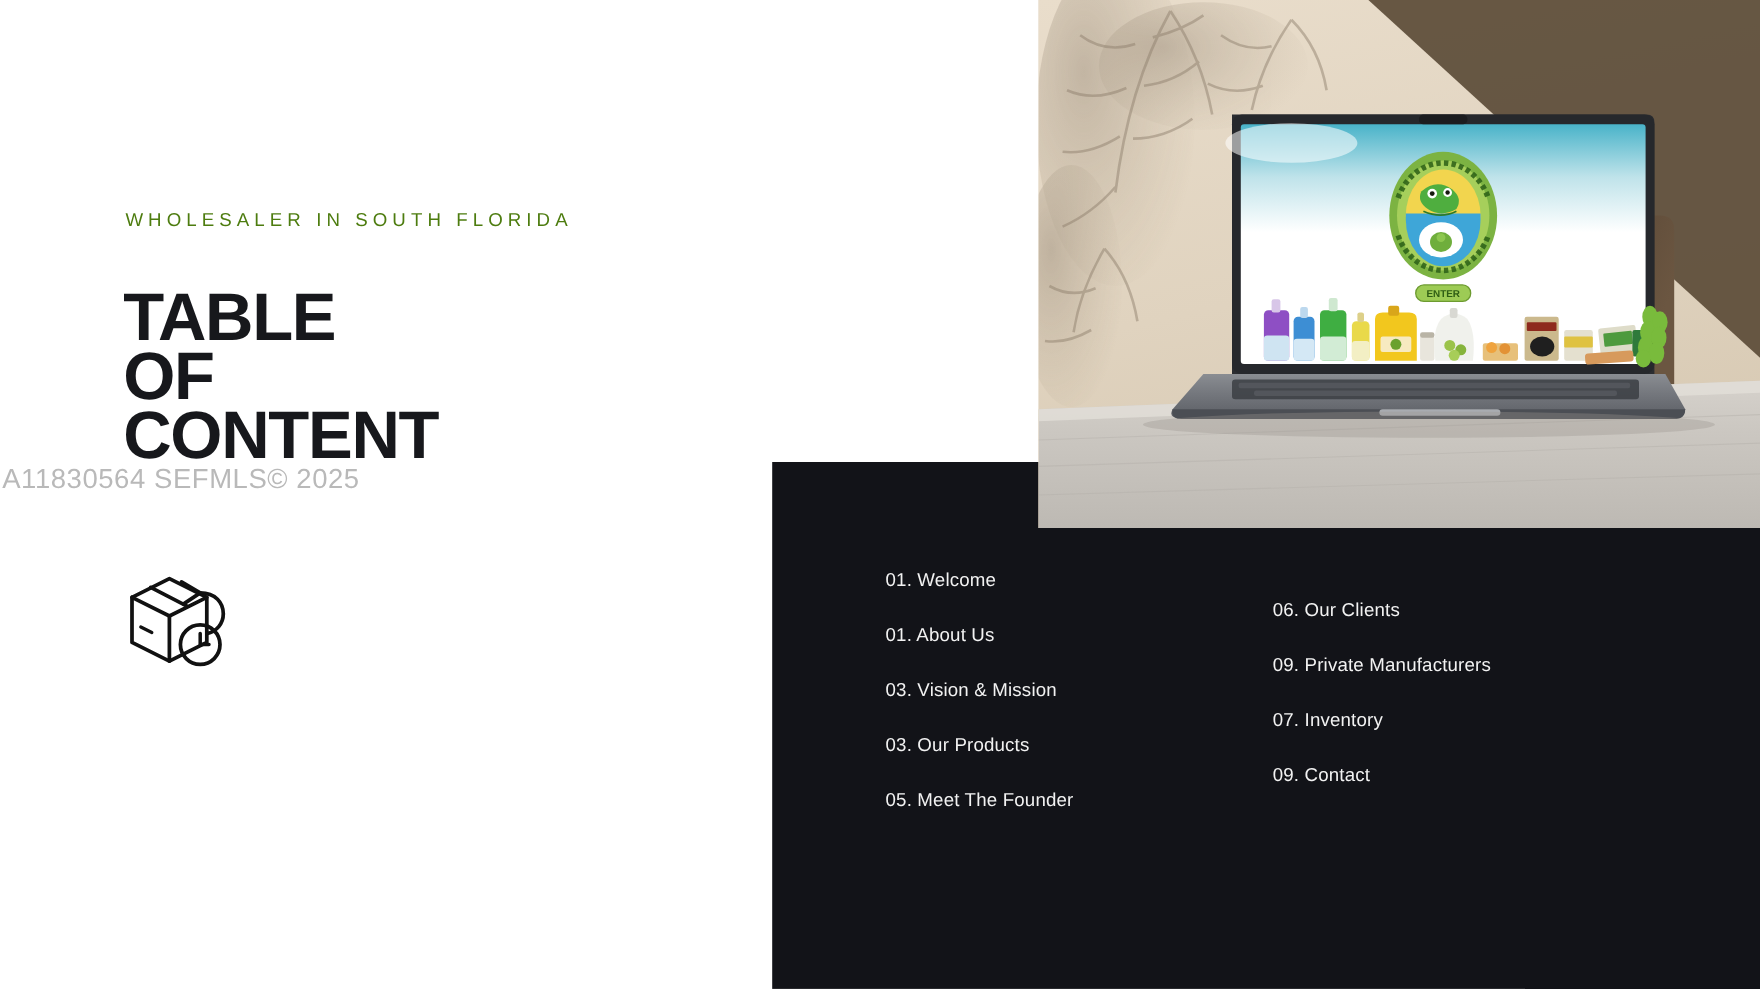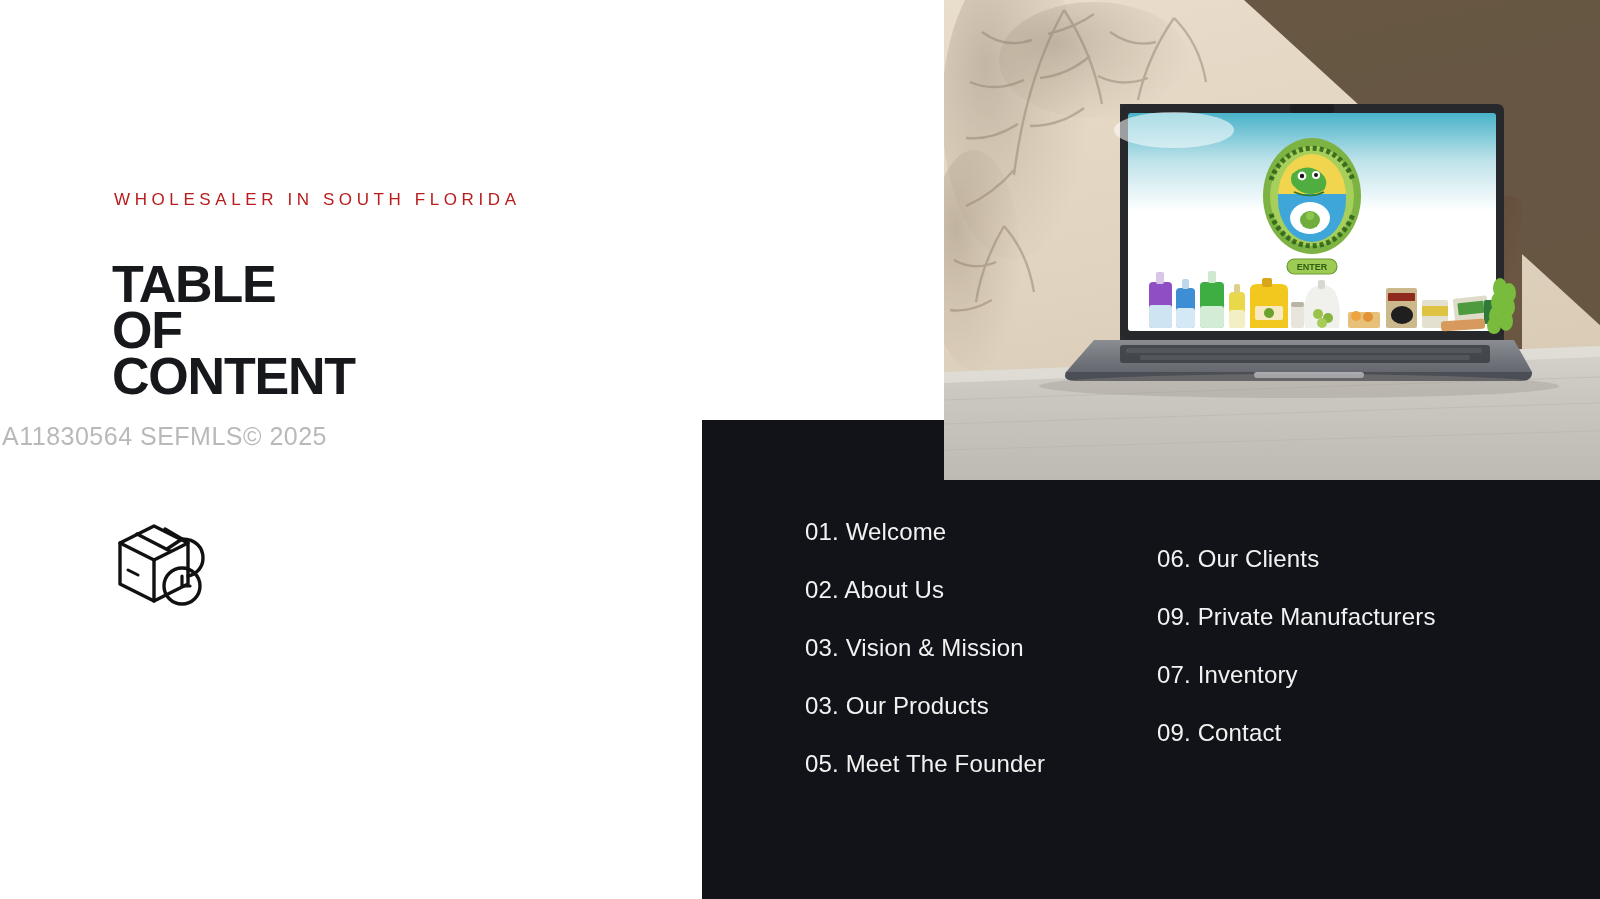--- a/index.html
+++ b/index.html
@@ -17,30 +17,30 @@
   }
 
   
   .eyebrow {
     position: absolute;
     left: 114px;
     top: 190px;
     font-size: 17px;
     font-weight: 400;
     letter-spacing: 4.6px;
-    color: #b91c1c;
+    color: #4d7c0f;
     white-space: nowrap;
     text-align: center;
   }
   .headline {
     position: absolute;
     left: 112px;
     top: 262px;
     width: 520px;
-    font-size: 52px;
+    font-size: 61px;
     line-height: 0.88;
     font-weight: 800;
     letter-spacing: -1.2px;
     color: #17181c;
     text-transform: uppercase;
   }
   .headline span { display: block; }
 
   
   .watermark {
@@ -69,21 +69,21 @@
     position: absolute;
     left: 702px;
     top: 420px;
     width: 898px;
     height: 479px;
     background: #121318;
   }
   .toc-col {
     position: absolute;
     color: #f2f2f2;
-    font-size: 24px;
+    font-size: 17px;
     font-weight: 300;
     letter-spacing: 0.15px;
   }
   .toc-col-left { left: 103px; top: 98px; }
   .toc-col-right { left: 455px; top: 125px; }
   .toc-item { margin-bottom: 30px; white-space: nowrap; }
   .toc-item:last-child { margin-bottom: 0; margin-top: 16px; }
 
   
   .photo {
@@ -129,21 +129,21 @@
       <path d="M72 27 C86 27 93 36 93 46 C93 55 87 62 78 64"></path>
 
       <circle cx="72" cy="74" r="18"></circle>
       <path d="M72 64 L72 74 L80 74" stroke-width="3.2"></path>
     </svg>
   </div>
 
   <div class="dark-panel">
     <div class="toc-col toc-col-left">
       <div class="toc-item">01. Welcome</div>
-      <div class="toc-item">02. About Us</div>
+      <div class="toc-item">01. About Us</div>
       <div class="toc-item">03. Vision &amp;  Mission</div>
       <div class="toc-item">03. Our Products</div>
       <div class="toc-item">05. Meet The Founder</div>
     </div>
     <div class="toc-col toc-col-right">
       <div class="toc-item">06. Our Clients</div>
       <div class="toc-item">09. Private Manufacturers</div>
       <div class="toc-item">07. Inventory</div>
       <div class="toc-item">09. Contact</div>
     </div>

